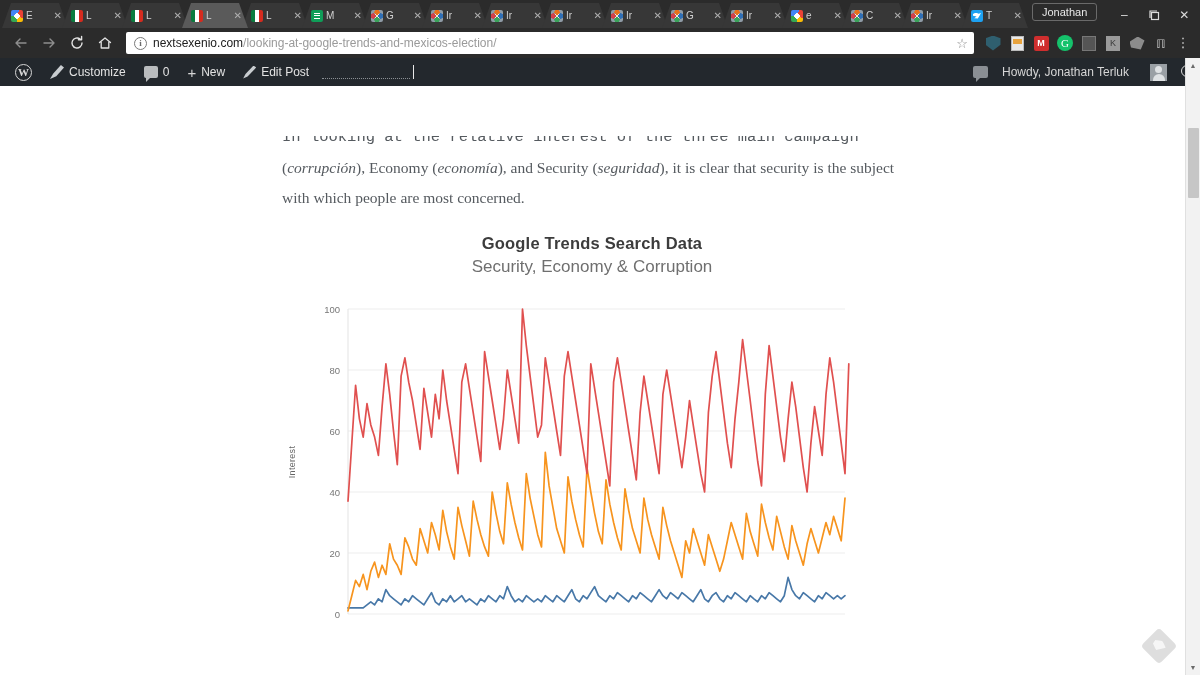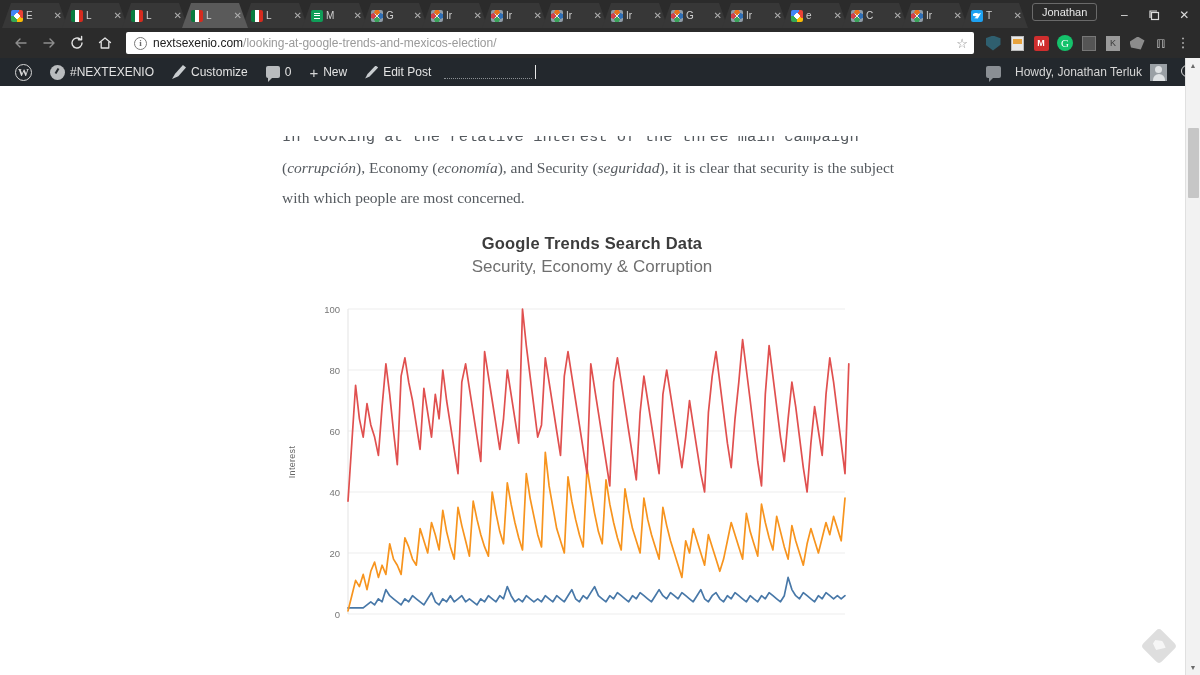--- a/index.html
+++ b/index.html
@@ -320,24 +320,20 @@
     <div class="menu-dots">⋮</div>
   </div>
 
   <div class="viewport">
 
     <div class="adminbar">
       <div class="ab-item">
         <span class="wp-logo">W</span>
       </div>
       <div class="ab-item">
-        <span class="ic-gauge"></span>
-        <span class="abtxt">#NEXTEXENIO</span>
-      </div>
-      <div class="ab-item">
         <span class="ic-brush"></span>
         <span class="abtxt">Customize</span>
       </div>
       <div class="ab-item">
         <span class="ic-comment"></span>
         <span class="abtxt">0</span>
       </div>
       <div class="ab-item">
         <span class="ic-plus">+</span>
         <span class="abtxt">New</span>
@@ -345,21 +341,21 @@
       <div class="ab-item">
         <span class="ic-pencil"></span>
         <span class="abtxt">Edit Post</span>
       </div>
       <div class="ab-field">
           <span class="ab-caret"></span>
         </div>
 
       <div class="ab-right">
         <span class="ic-cmt2"></span>
-        <span class="abtxt" style="margin:0 8px 0 14px">Howdy, Jonathan Terluk</span>
+        <span class="abtxt" style="margin:0 21px 0 14px">Howdy, Jonathan Terluk</span>
         <span class="avatar"></span>
         <span class="ic-search" style="margin-left:14px"></span>
       </div>
     </div>
 
     <div class="clip-top">
       <div class="ptext">In looking at the relative interest of the three main campaign issues — Corruption</div>
     </div>
 
     <div class="para1 ptext">

